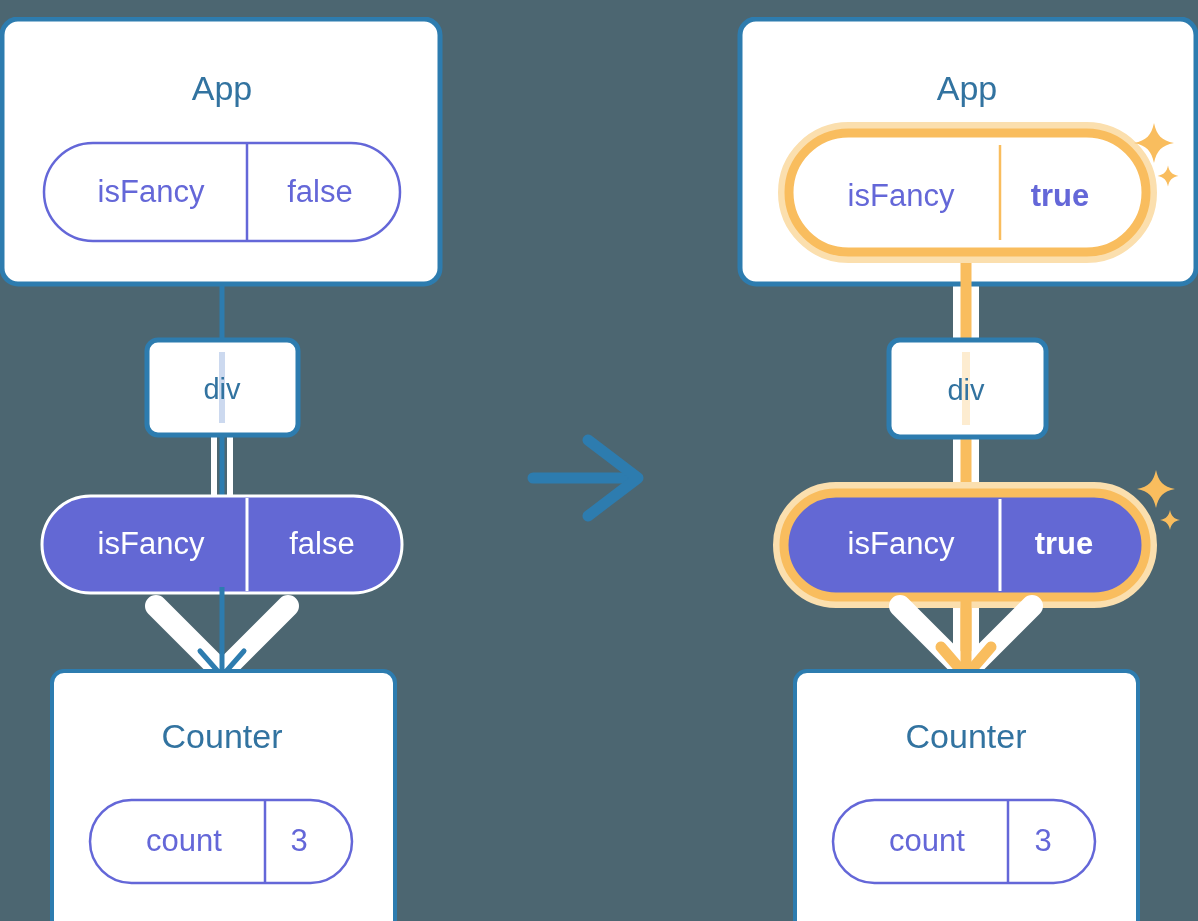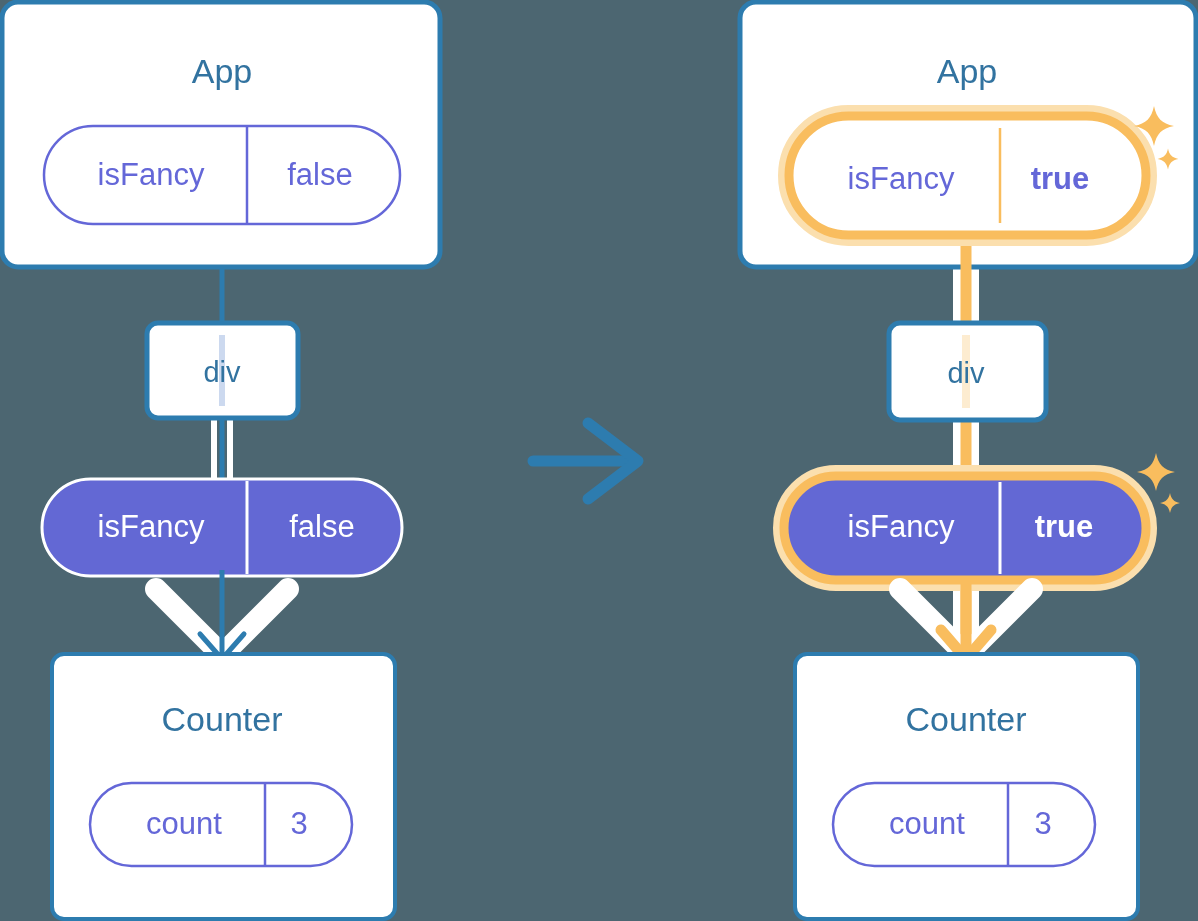--- a/index.html
+++ b/index.html
@@ -9,21 +9,21 @@
   }
   body {
     width: 1198px;
     height: 921px;
     position: relative;
     overflow: hidden;
     font-family: "Liberation Sans", sans-serif;
   }
   #stage {
     position: absolute;
-    left: 0; top: 0;
+    left: 0; top: 17px;
     width: 1198px;
     height: 830px;
   }
   svg#diagram {
     display: block;
     width: 1198px;
     height: 921px;
   }
   .card-title {
     font-family: "Liberation Sans", sans-serif;

